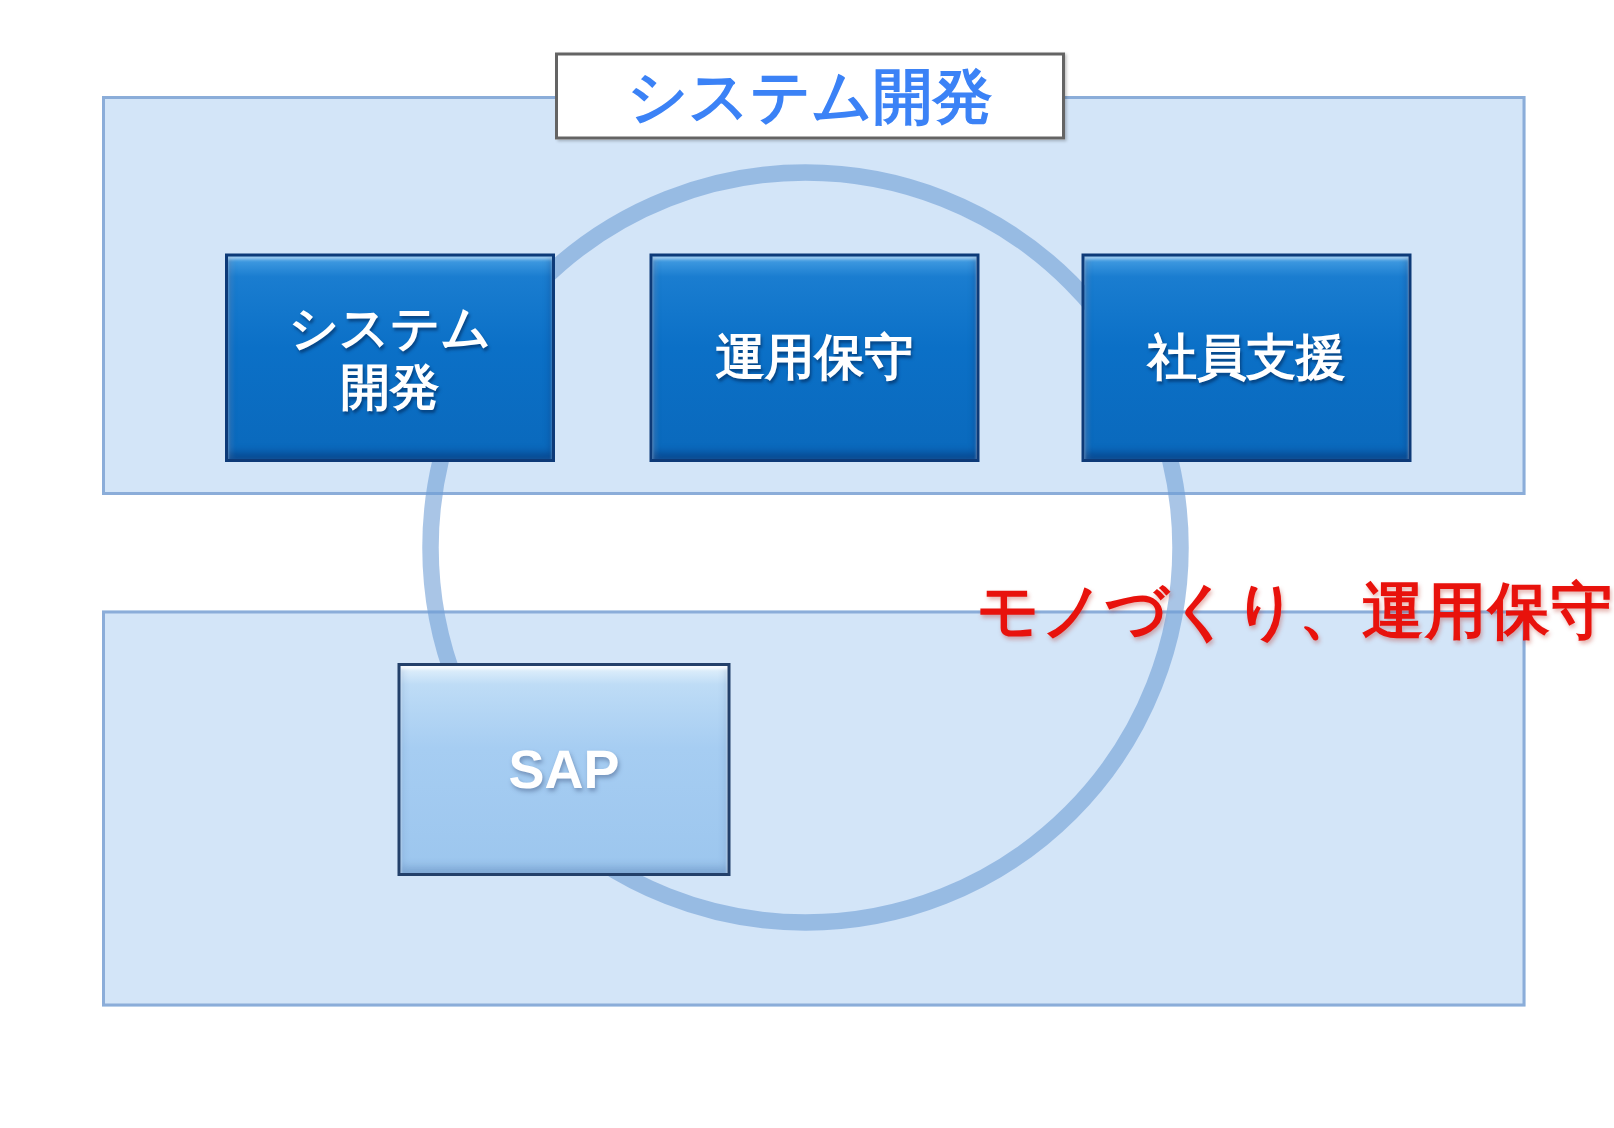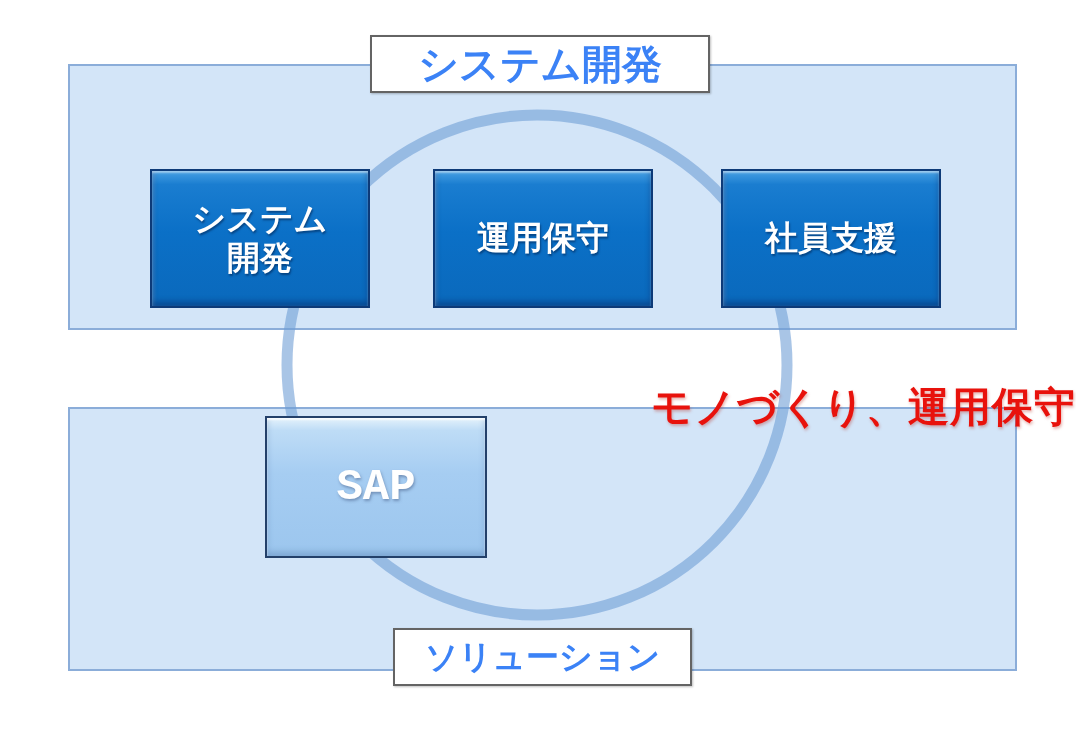--- a/index.html
+++ b/index.html
@@ -83,28 +83,27 @@
     font-size: 33px;
     line-height: 1.18;
     text-shadow: 1px 2px 2px rgba(0,35,80,0.55);
   }
   .box-dark-1 { left: 150px; }
   .box-dark-2 { left: 433px; }
   .box-dark-3 { left: 721px; }
 
   
   .box-light {
-    top: 416px;
+    top: 442px;
     width: 218px; height: 138px;
     border: 2px solid var(--light-box-border, #23406a);
     background: linear-gradient(180deg, #e4f2fc 0%, #bedcf6 9%, var(--light-box-fill, #a6cdf2) 40%, #9cc6ee 100%);
     box-shadow: inset 0 2px 2px rgba(255,255,255,0.8), inset 0 -4px 6px rgba(30,70,130,0.25);
-    font-size: 44px;
+    font-size: 36px;
     text-shadow: 1px 2px 3px rgba(110,140,180,0.9);
-    font-family: Liberation Mono, monospace;
   }
   .box-light-1 { left: 265px; }
   .box-light-2 { left: 598px; }
 
   
   .center-text {
     position: absolute;
     left: 0; right: 0;
     top: 340px;
     text-align: right;
@@ -131,15 +130,14 @@
   <div class="box box-dark box-dark-2">運用保守</div>
   <div class="box box-dark box-dark-1">システム
 開発</div>
   <div class="box box-dark box-dark-3">社員支援</div>
 
   <div class="box box-light box-light-1">SAP</div>
 
   <div class="center-text">モノづくり、運用保守</div>
 
   <div class="tag tag-top">システム開発</div>
-  <div class="tag tag-bottom">ソリューション</div>
 
 </div>
 
 </body></html>

